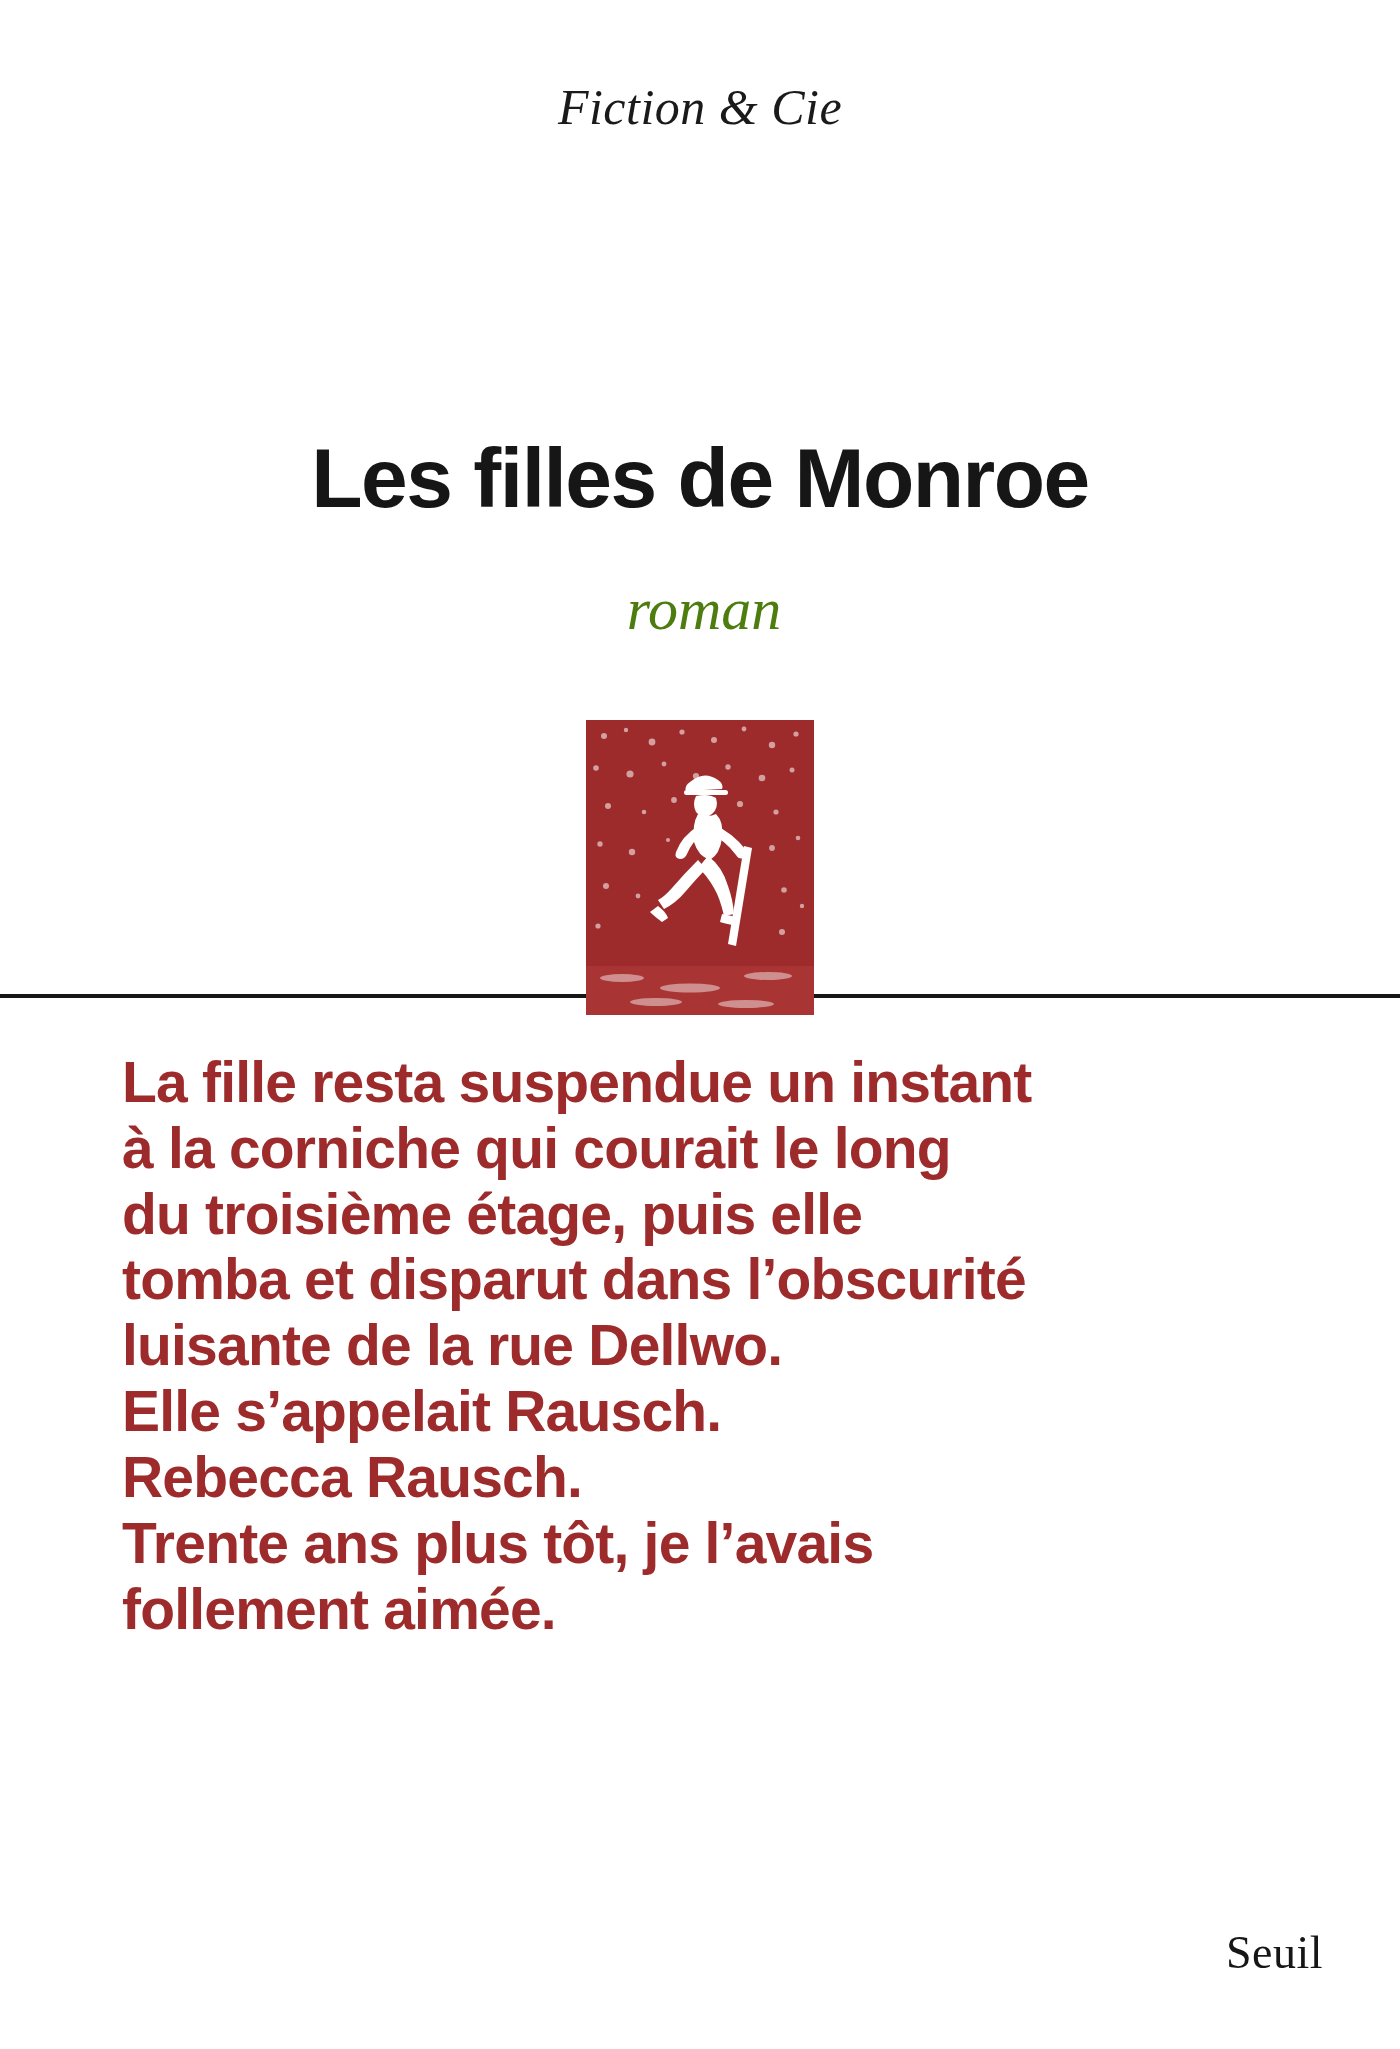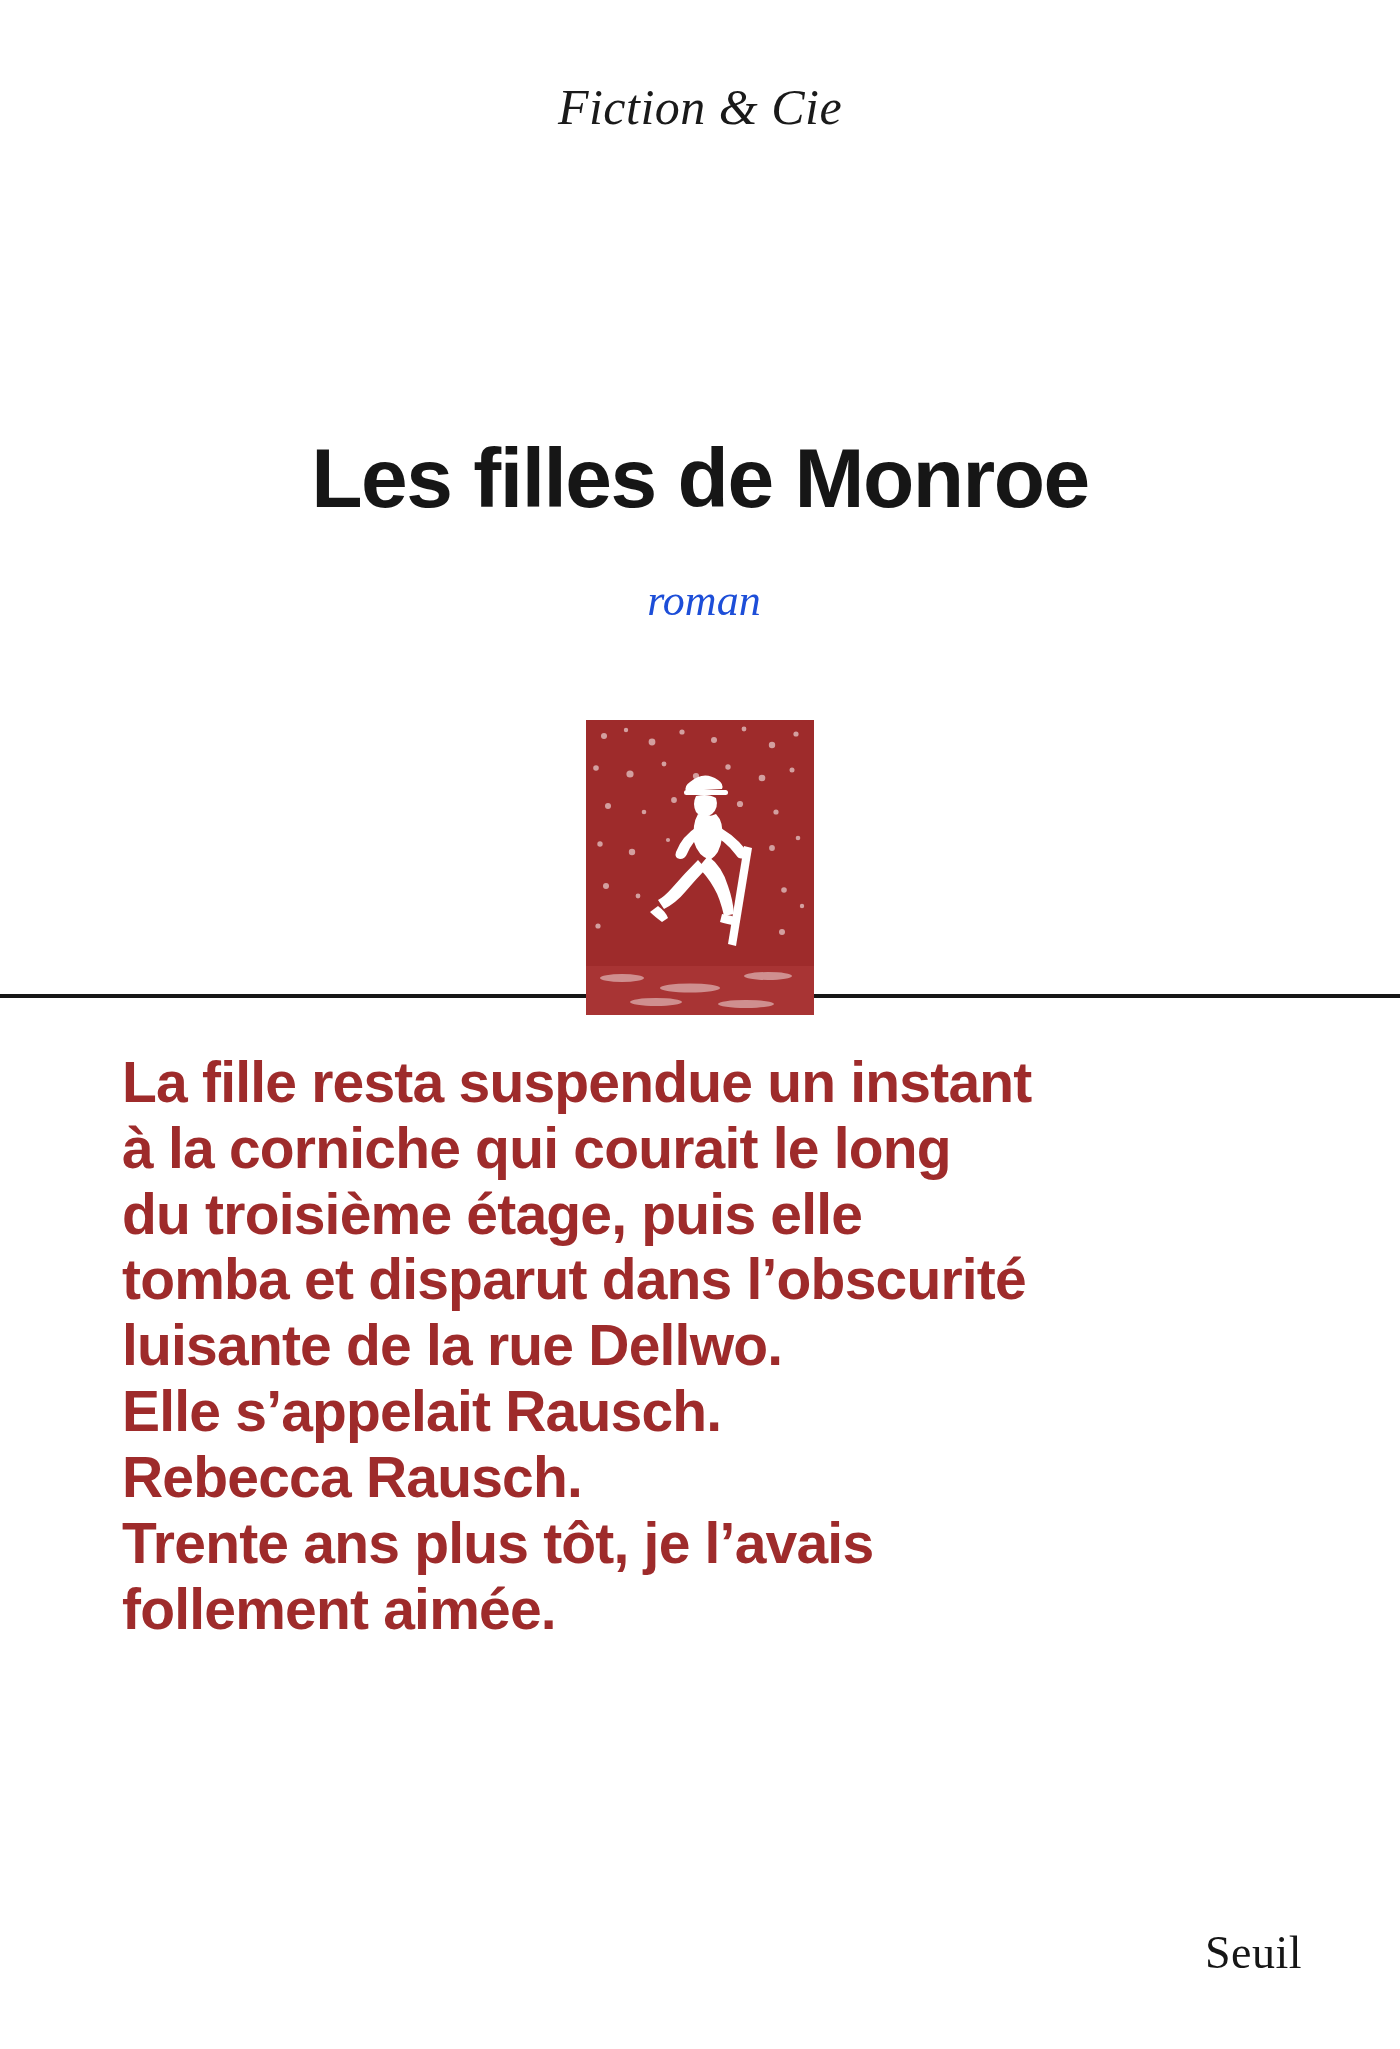--- a/index.html
+++ b/index.html
@@ -71,22 +71,22 @@
   }
 
   .genre {
     position: absolute;
     top: 575px;
     left: 8px;
     right: 0;
     text-align: center;
     font-family: "Liberation Serif", serif;
     font-style: italic;
-    font-size: 44px;
-    color: #1d4ed8;
+    font-size: 60px;
+    color: #4d7c0f;
   }
 
   
   .vignette-wrap {
     position: absolute;
     top: 720px;
     left: 50%;
     transform: translateX(-50%);
     width: 228px;
     height: 295px;
@@ -118,21 +118,21 @@
     font-size: 57px;
     line-height: 1.155;
     color: #9e2b2b;
     letter-spacing: -0.8px;
     white-space: pre-line;
     max-width: 1160px;
   }
 
   .publisher {
     position: absolute;
-    right: 98px;
+    right: 77px;
     bottom: 70px;
     font-family: "Liberation Serif", serif;
     font-size: 46px;
     color: #161616;
     letter-spacing: 0.5px;
   }
 </style>
 </head>
 <body>
 

